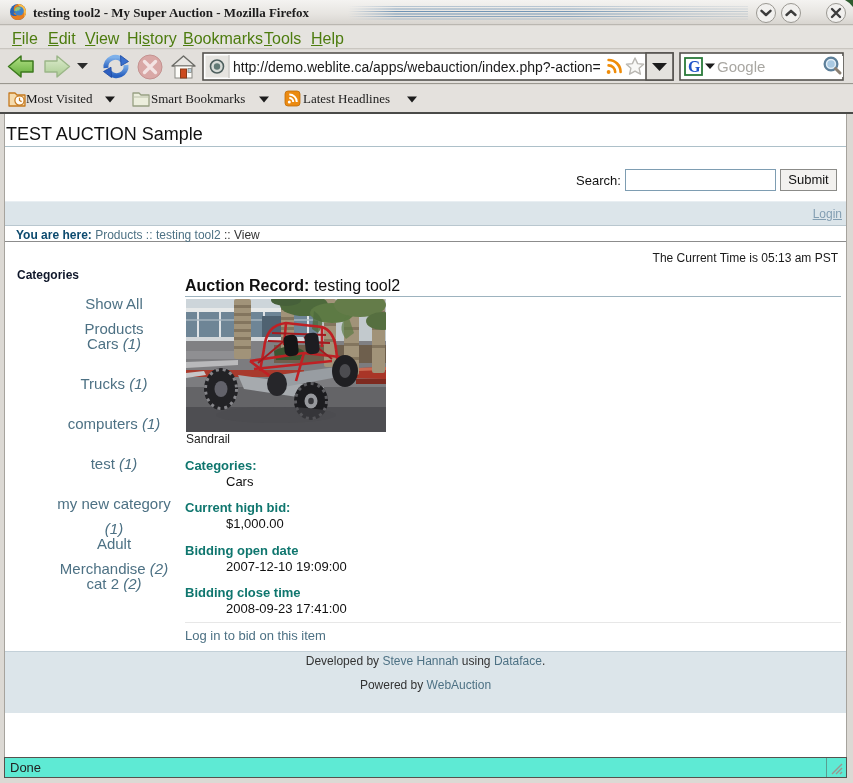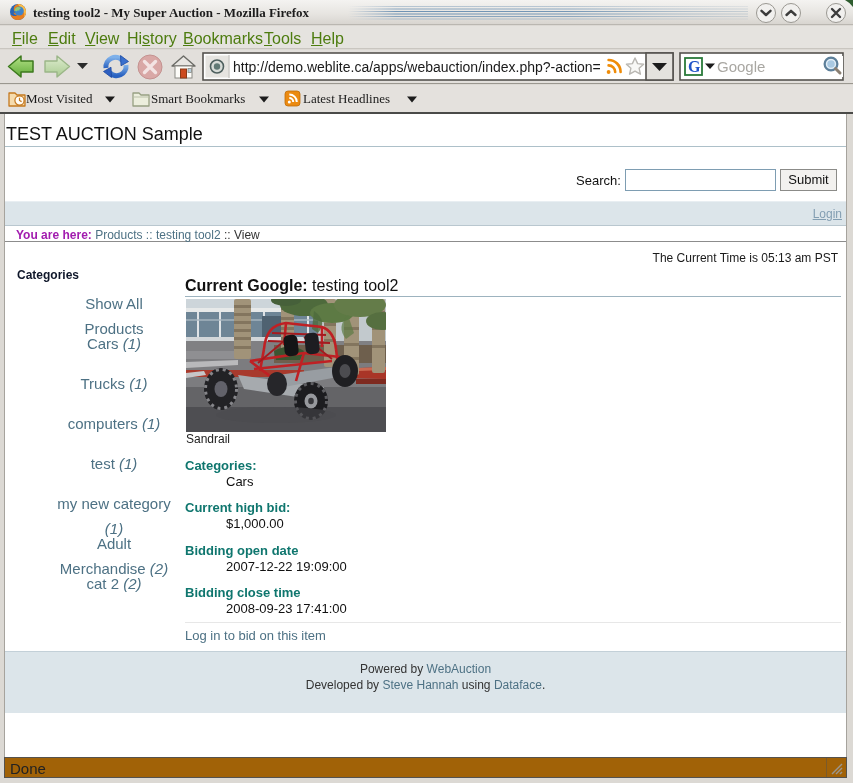--- a/index.html
+++ b/index.html
@@ -12,22 +12,22 @@
     border-bottom:1px solid #bab7b1; }
   #title-text { left:33px; top:5px; font-size:13px; font-weight:bold; color:#1c1c1c;font-family:Liberation Serif, serif; }
   #menubar { left:0; top:26px; width:853px; height:23px; background:#e5e3df; border-bottom:1px solid #c9c6c0;}
   .menu { position:absolute; top:4px; font-size:16px; color:#4d7c0f; }
   #navbar { left:0; top:50px; width:853px; height:34px; background:#e2dfdb; border-bottom:1px solid #9a978f;}
   #bookbar { left:0; top:85px; width:853px; height:27px; background:#e4e1dd; }
   #darkline { left:0; top:112px; width:853px; height:2px; background:#4a4a48; }
   .bm { position:absolute; top:6px; font-size:13px; color:#1a1a1a;font-family:Liberation Serif, serif; }
   
   #viewport { left:4px; top:114px; width:843px; height:643px; background:#ffffff; border-left:1px solid #a6a39d; border-right:1px solid #a6a39d; }
-  #statusbar { left:4px; top:757px; width:843px; height:21px; background:#a16207;
-     border:1px solid #55524e; font-size:15px; color:#222; }
+  #statusbar { left:4px; top:757px; width:843px; height:21px; background:#5eead4;
+     border:1px solid #55524e; font-size:13px; color:#222; }
   #bottomstrip { left:0; top:778px; width:853px; height:5px; background:#dcd9d4; }
   
   a.pl { color:#4d7184; text-decoration:none; }
   #h1 { left:6px; top:124px; font-size:18px; color:#111; }
   #h1line { left:5px; top:146px; width:841px; height:1px; background:#adc0c9; }
   #searchlbl { left:576px; top:173px; font-size:13px; color:#111; }
   #searchbox { left:625px; top:169px; width:151px; height:22px; background:#fff; border:1px solid #7e9db2; }
   #submitbtn { left:780px; top:169px; width:57px; height:22px; background:#f2f1ef;
      border:1px solid #8b8b88; font-size:13px; color:#111; text-align:center; line-height:20px; }
   #loginband { left:5px; top:201px; width:841px; height:25px; background:#dce5ea;
@@ -207,33 +207,33 @@
 
   <div id="h1" class="abs">TEST AUCTION Sample</div>
   <div id="h1line" class="abs"></div>
   <div id="searchlbl" class="abs">Search:</div>
   <div id="searchbox" class="abs"></div>
   <div id="submitbtn" class="abs">Submit</div>
   <div id="loginband" class="abs">
     <span id="loginlink">Login</span>
   </div>
   <div id="crumbrow" class="abs">
-    <span style="position:absolute;left:11px;top:2px"><b style="color:#a21caf">You are here:</b> <a class="pl" href="#">Products</a> <span style="color:#4d7184">::</span> <a class="pl" href="#">testing tool2</a> <span style="color:#333">:: View</span></span>
+    <span style="position:absolute;left:11px;top:2px"><b style="color:#0c4a6e">You are here:</b> <a class="pl" href="#">Products</a> <span style="color:#4d7184">::</span> <a class="pl" href="#">testing tool2</a> <span style="color:#333">:: View</span></span>
   </div>
   <div id="timebox" class="abs">The Current Time is 05:13 am PST</div>
   <div id="cats" class="abs">Categories</div>
   <div class="sl abs" style="top:291px">Show All Products</div>
   <div class="sl abs" style="top:331px">Cars <i>(1)</i></div>
   <div class="sl abs" style="top:371px">Trucks <i>(1)</i></div>
   <div class="sl abs" style="top:411px">computers <i>(1)</i></div>
   <div class="sl abs" style="top:451px">test <i>(1)</i></div>
   <div class="sl abs" style="top:491px">my new category <i>(1)</i></div>
   <div class="sl abs" style="top:531px">Adult Merchandise <i>(2)</i></div>
   <div class="sl abs" style="top:571px">cat 2 <i>(2)</i></div>
-  <div id="currec" class="abs"><b>Current Google:</b> testing tool2</div>
+  <div id="currec" class="abs"><b>Auction Record:</b> testing tool2</div>
   <div id="crline" class="abs"></div>
   <div id="photo" class="abs"><svg width="200" height="133" viewBox="0 0 200 133">
     <rect width="200" height="133" fill="#828285"></rect>
 
     <rect x="0" y="0" width="132" height="46" fill="#e7e9e9"></rect>
     <rect x="0" y="0" width="132" height="9" fill="#cdd5da"></rect>
     <rect x="0" y="13" width="132" height="25" fill="#6e8596"></rect>
     <g stroke="#dfe3e6" stroke-width="2">
       <line x1="12" y1="13" x2="12" y2="38"></line>
         <line x1="34" y1="13" x2="34" y2="38"></line>
@@ -336,28 +336,28 @@
 
     <ellipse cx="90" cy="116" rx="60" ry="8" fill="#4a4a4e" opacity="0.55"></ellipse>
     <path d="M0,74 L18,72 L20,76 L0,79 Z" fill="#c6c6c8"></path>
   </svg></div>
   <div id="caption" class="abs">Sandrail</div>
   <div class="flabel abs" style="top:458px">Categories:</div>
   <div class="fval abs" style="top:474px">Cars</div>
   <div class="flabel abs" style="top:500px">Current high bid:</div>
   <div class="fval abs" style="top:516px">$1,000.00</div>
   <div class="flabel abs" style="top:543px">Bidding open date</div>
-  <div class="fval abs" style="top:559px">2007-12-22 19:09:00</div>
+  <div class="fval abs" style="top:559px">2007-12-10 19:09:00</div>
   <div class="flabel abs" style="top:585px">Bidding close time</div>
   <div class="fval abs" style="top:601px">2008-09-23 17:41:00</div>
   <div id="faintline" class="abs"></div>
   <div id="loginbid" class="abs">Log in to bid on this item</div>
   <div id="footer" class="abs">
+    <div>Developed by <a class="pl" href="#">Steve Hannah</a> using <a class="pl" href="#">Dataface</a>.</div>
     <div style="margin-top:10px">Powered by <a class="pl" href="#">WebAuction</a></div>
-    <div>Developed by <a class="pl" href="#">Steve Hannah</a> using <a class="pl" href="#">Dataface</a>.</div>
   </div>
   <div id="statusbar" class="abs">
     <span style="position:absolute;left:5px;top:2px">Done</span>
     <svg style="position:absolute;right:0;top:0" width="20" height="19">
       <line x1="0" y1="0" x2="0" y2="19" stroke="#55524e"></line>
       <g stroke="#9a968f" stroke-width="1.4">
         <line x1="6" y1="16" x2="16" y2="6"></line>
         <line x1="10" y1="16" x2="16" y2="10"></line>
         <line x1="14" y1="16" x2="16" y2="14"></line>
       </g>

